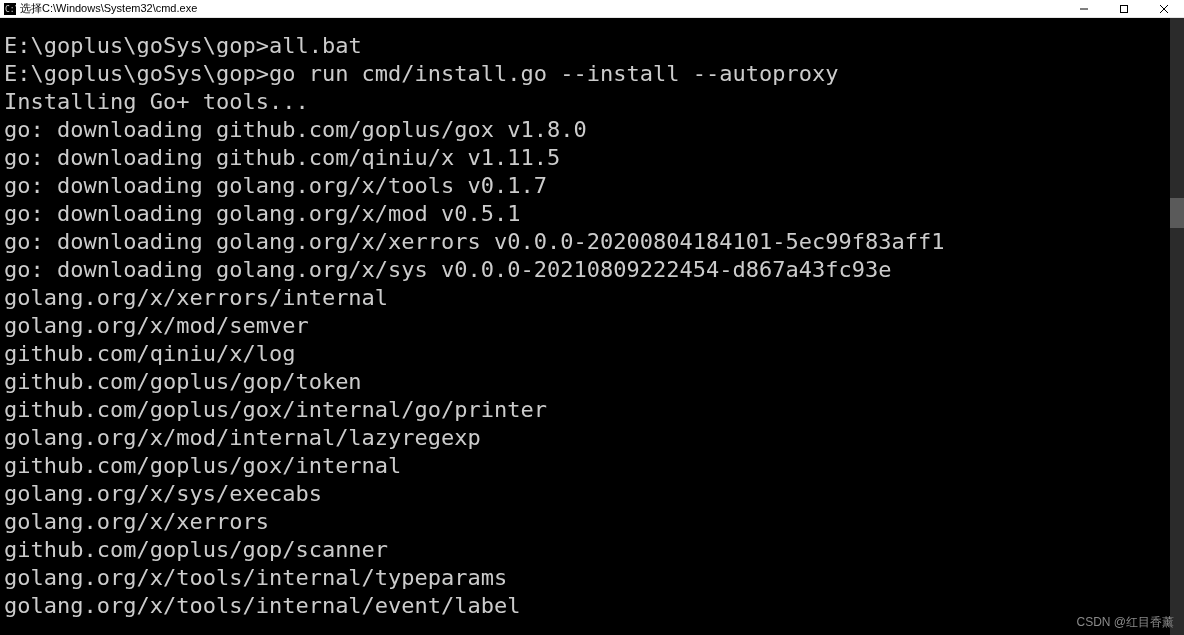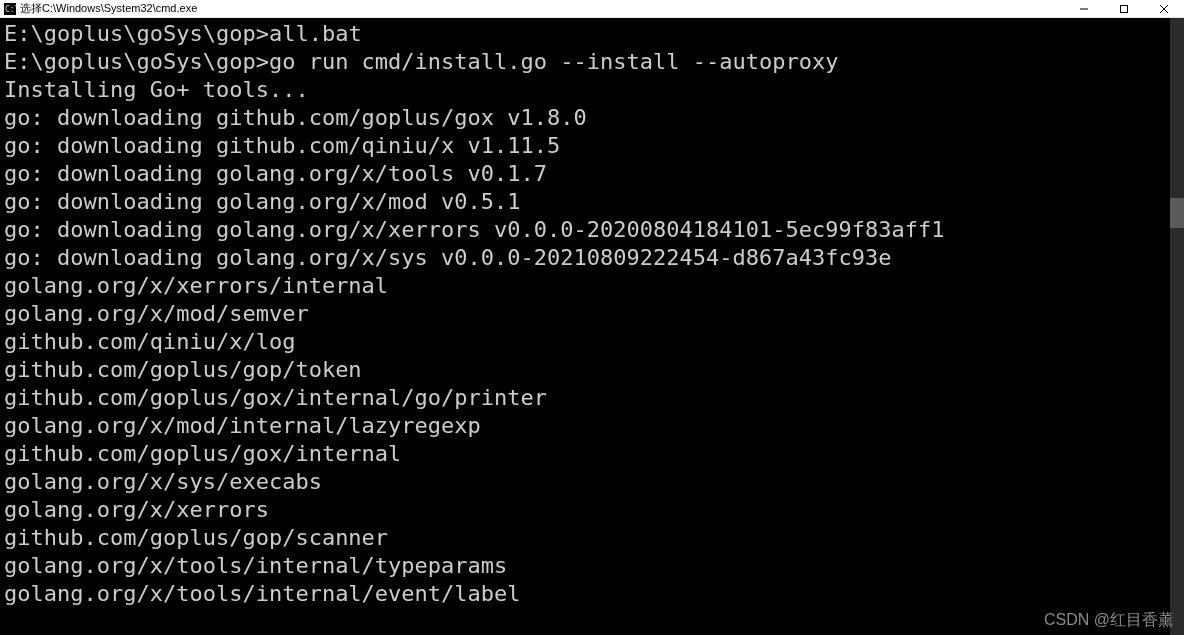--- a/index.html
+++ b/index.html
@@ -54,21 +54,21 @@
       font-size: 10px;
     }
     .terminal {
       width: 100%;
       height: calc(100% - 18px);
       background: #000000;
       color: #cccccc;
       font-family: "Consolas", "NSimSun", monospace;
       font-size: 22px;
       line-height: 28px;
-      padding: 2px 4px;
+      padding: 14px 4px;
       white-space: pre;
       overflow: hidden;
       position: relative;
     }
     .scrollbar {
       position: absolute;
       right: 0;
       top: 18px;
       width: 14px;
       height: calc(100% - 18px);
@@ -78,21 +78,21 @@
       position: absolute;
       top: 180px;
       width: 14px;
       height: 30px;
       background: #5a5a5a;
     }
     .watermark {
       position: absolute;
       bottom: 4px;
       right: 10px;
-      font-size: 16px;
+      font-size: 12px;
       color: #8a8a8a;
       font-family: "Microsoft YaHei", sans-serif;
     }
     .term-line {
       display: block;
     }
   </style>
 </head>
 <body>
 

